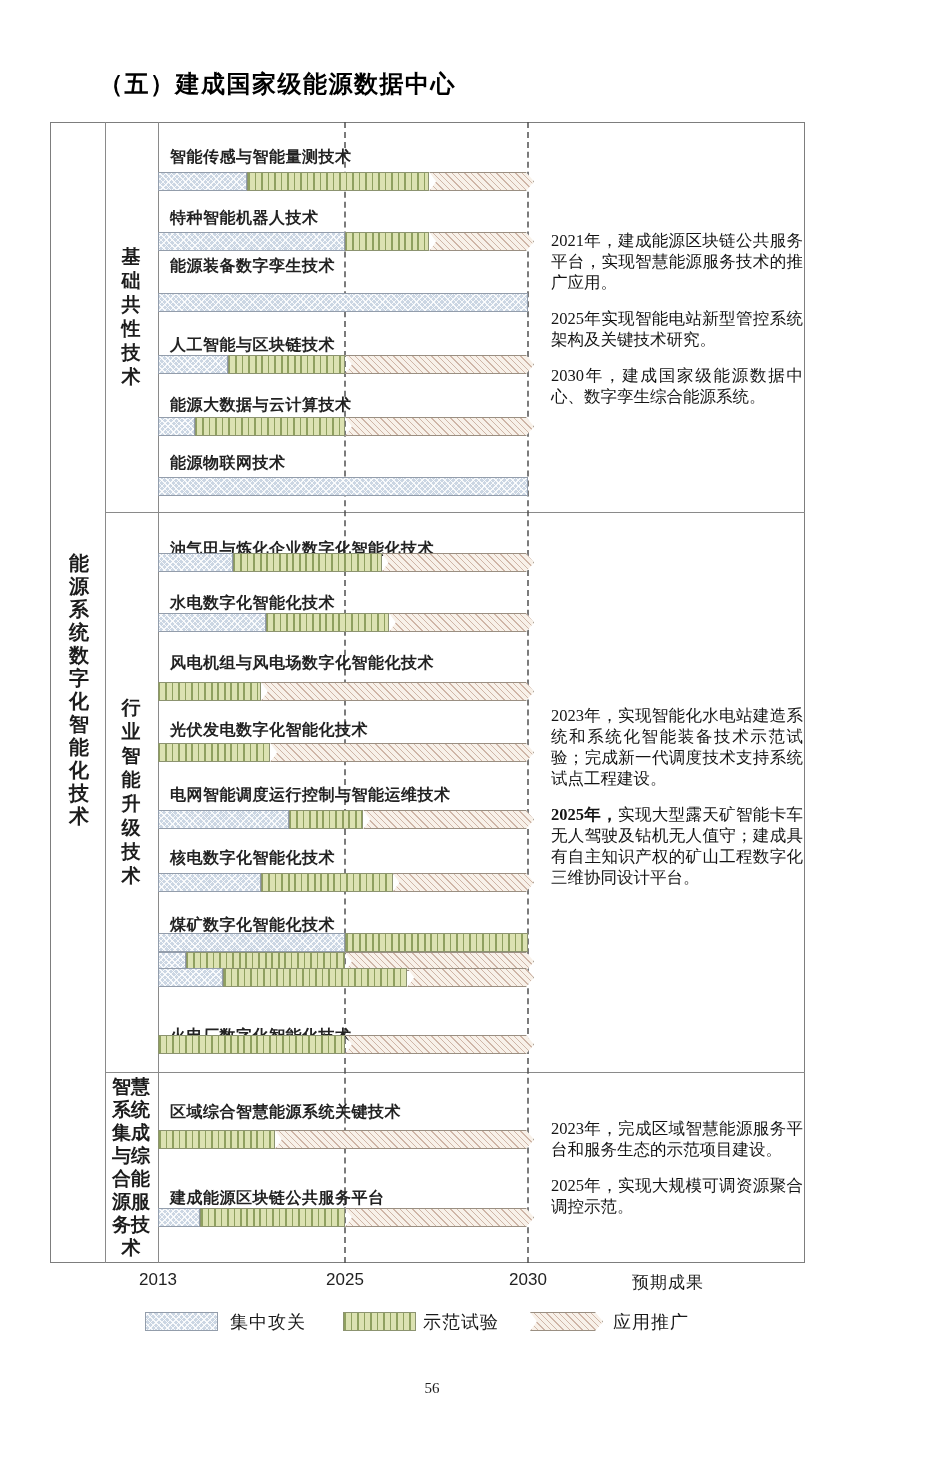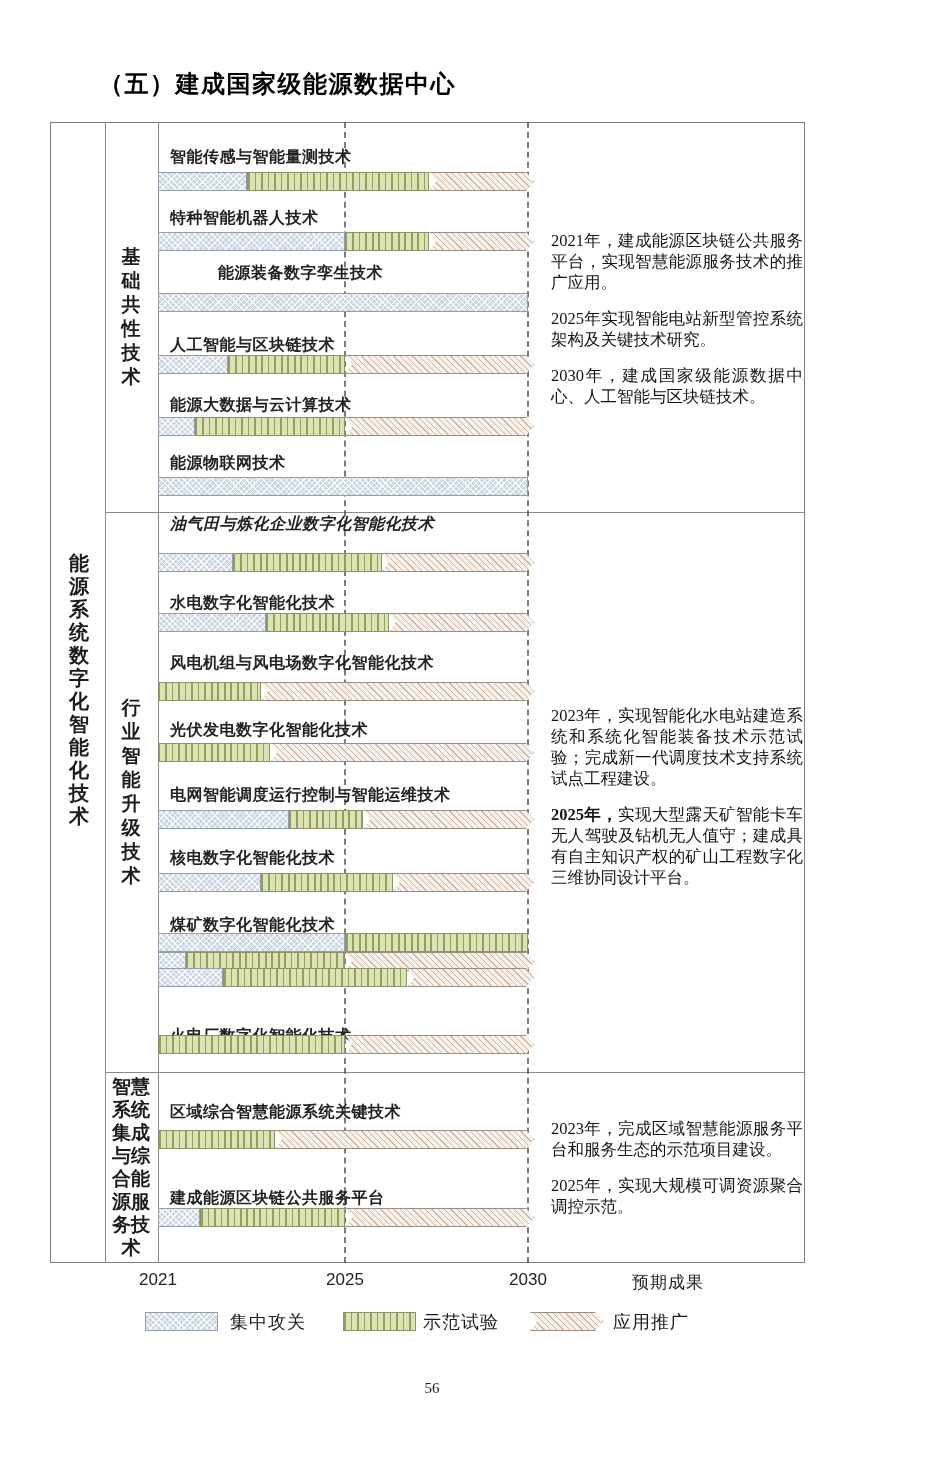--- a/index.html
+++ b/index.html
@@ -81,46 +81,46 @@
 技
 术</div>
       <div class="row-label" style="top: 147px;">智能传感与智能量测技术</div>
       <div class="bar-seg seg-attack" style="left: 158px; top: 172px; width: 88.825px;"></div>
       <div class="bar-seg seg-demo" style="left: 246.825px; top: 172px; width: 182.355px;"></div>
       <div class="bar-seg seg-promote arrowed" style="left: 429.18px; top: 172px; width: 104.82px;"></div>
       <div class="row-label" style="top: 208px;">特种智能机器人技术</div>
       <div class="bar-seg seg-attack" style="left: 158px; top: 232px; width: 187px;"></div>
       <div class="bar-seg seg-demo" style="left: 345px; top: 232px; width: 84.18px;"></div>
       <div class="bar-seg seg-promote arrowed" style="left: 429.18px; top: 232px; width: 104.82px;"></div>
-      <div class="row-label" style="top: 263px; margin-left: 48px;">能源装备数字孪生技术</div>
+      <div class="row-label" style="top: 256px;">能源装备数字孪生技术</div>
       <div class="bar-seg seg-attack" style="left: 158px; top: 293px; width: 370px;"></div>
       <div class="row-label" style="top: 335px;">人工智能与区块链技术</div>
       <div class="bar-seg seg-attack" style="left: 158px; top: 355px; width: 70.125px;"></div>
       <div class="bar-seg seg-demo" style="left: 228.125px; top: 355px; width: 116.875px;"></div>
       <div class="bar-seg seg-promote arrowed" style="left: 345px; top: 355px; width: 189px;"></div>
       <div class="row-label" style="top: 395px;">能源大数据与云计算技术</div>
       <div class="bar-seg seg-attack" style="left: 158px; top: 417px; width: 37.4px;"></div>
       <div class="bar-seg seg-demo" style="left: 195.4px; top: 417px; width: 149.6px;"></div>
       <div class="bar-seg seg-promote arrowed" style="left: 345px; top: 417px; width: 189px;"></div>
       <div class="row-label" style="top: 453px;">能源物联网技术</div>
       <div class="bar-seg seg-attack" style="left: 158px; top: 477px; width: 370px;"></div>
       <div class="outcomes" style="top: 230px;">
         <p>2021年，建成能源区块链公共服务平台，实现智慧能源服务技术的推广应用。</p>
         <p>2025年实现智能电站新型管控系统架构及关键技术研究。</p>
-        <p>2030年，建成国家级能源数据中心、人工智能与区块链技术。</p>
+        <p>2030年，建成国家级能源数据中心、数字孪生综合能源系统。</p>
       </div>
       <div class="group-label" style="top: 696px;">行
 业
 智
 能
 升
 级
 技
 术</div>
-      <div class="row-label" style="top: 514px; font-style: italic;">油气田与炼化企业数字化智能化技术</div>
+      <div class="row-label" style="top: 539px;">油气田与炼化企业数字化智能化技术</div>
       <div class="bar-seg seg-attack" style="left: 158px; top: 553px; width: 74.8px;"></div>
       <div class="bar-seg seg-demo" style="left: 232.8px; top: 553px; width: 148.8px;"></div>
       <div class="bar-seg seg-promote arrowed" style="left: 381.6px; top: 553px; width: 152.4px;"></div>
       <div class="row-label" style="top: 593px;">水电数字化智能化技术</div>
       <div class="bar-seg seg-attack" style="left: 158px; top: 613px; width: 107.525px;"></div>
       <div class="bar-seg seg-demo" style="left: 265.525px; top: 613px; width: 123.395px;"></div>
       <div class="bar-seg seg-promote arrowed" style="left: 388.92px; top: 613px; width: 145.08px;"></div>
       <div class="row-label" style="top: 653px;">风电机组与风电场数字化智能化技术</div>
       <div class="bar-seg seg-demo" style="left: 158px; top: 682px; width: 102.85px;"></div>
       <div class="bar-seg seg-promote arrowed" style="left: 260.85px; top: 682px; width: 273.15px;"></div>
@@ -165,21 +165,21 @@
       <div class="row-label" style="top: 1188px;">建成能源区块链公共服务平台</div>
       <div class="bar-seg seg-attack" style="left: 158px; top: 1208px; width: 42.075px;"></div>
       <div class="bar-seg seg-demo" style="left: 200.075px; top: 1208px; width: 144.925px;"></div>
       <div class="bar-seg seg-promote arrowed" style="left: 345px; top: 1208px; width: 189px;"></div>
       <div class="outcomes" style="top: 1118px;">
         <p>2023年，完成区域智慧能源服务平台和服务生态的示范项目建设。</p>
         <p>2025年，实现大规模可调资源聚合调控示范。</p>
       </div>
     </div>
 
-  <div class="tick" style="left:118px;">2021</div>
+  <div class="tick" style="left:118px;">2013</div>
   <div class="tick" style="left:305px;">2025</div>
   <div class="tick" style="left:488px;">2030</div>
   <div class="outcome-header">预期成果</div>
 
   <div class="legend-swatch seg-attack" style="left:145px;"></div>
   <div class="legend-label" style="left:230px;">集中攻关</div>
   <div class="legend-swatch seg-demo" style="left:343px;"></div>
   <div class="legend-label" style="left:423px;">示范试验</div>
   <div class="legend-swatch seg-promote arrowed" style="left:530px;"></div>
   <div class="legend-label" style="left:613px;">应用推广</div>

